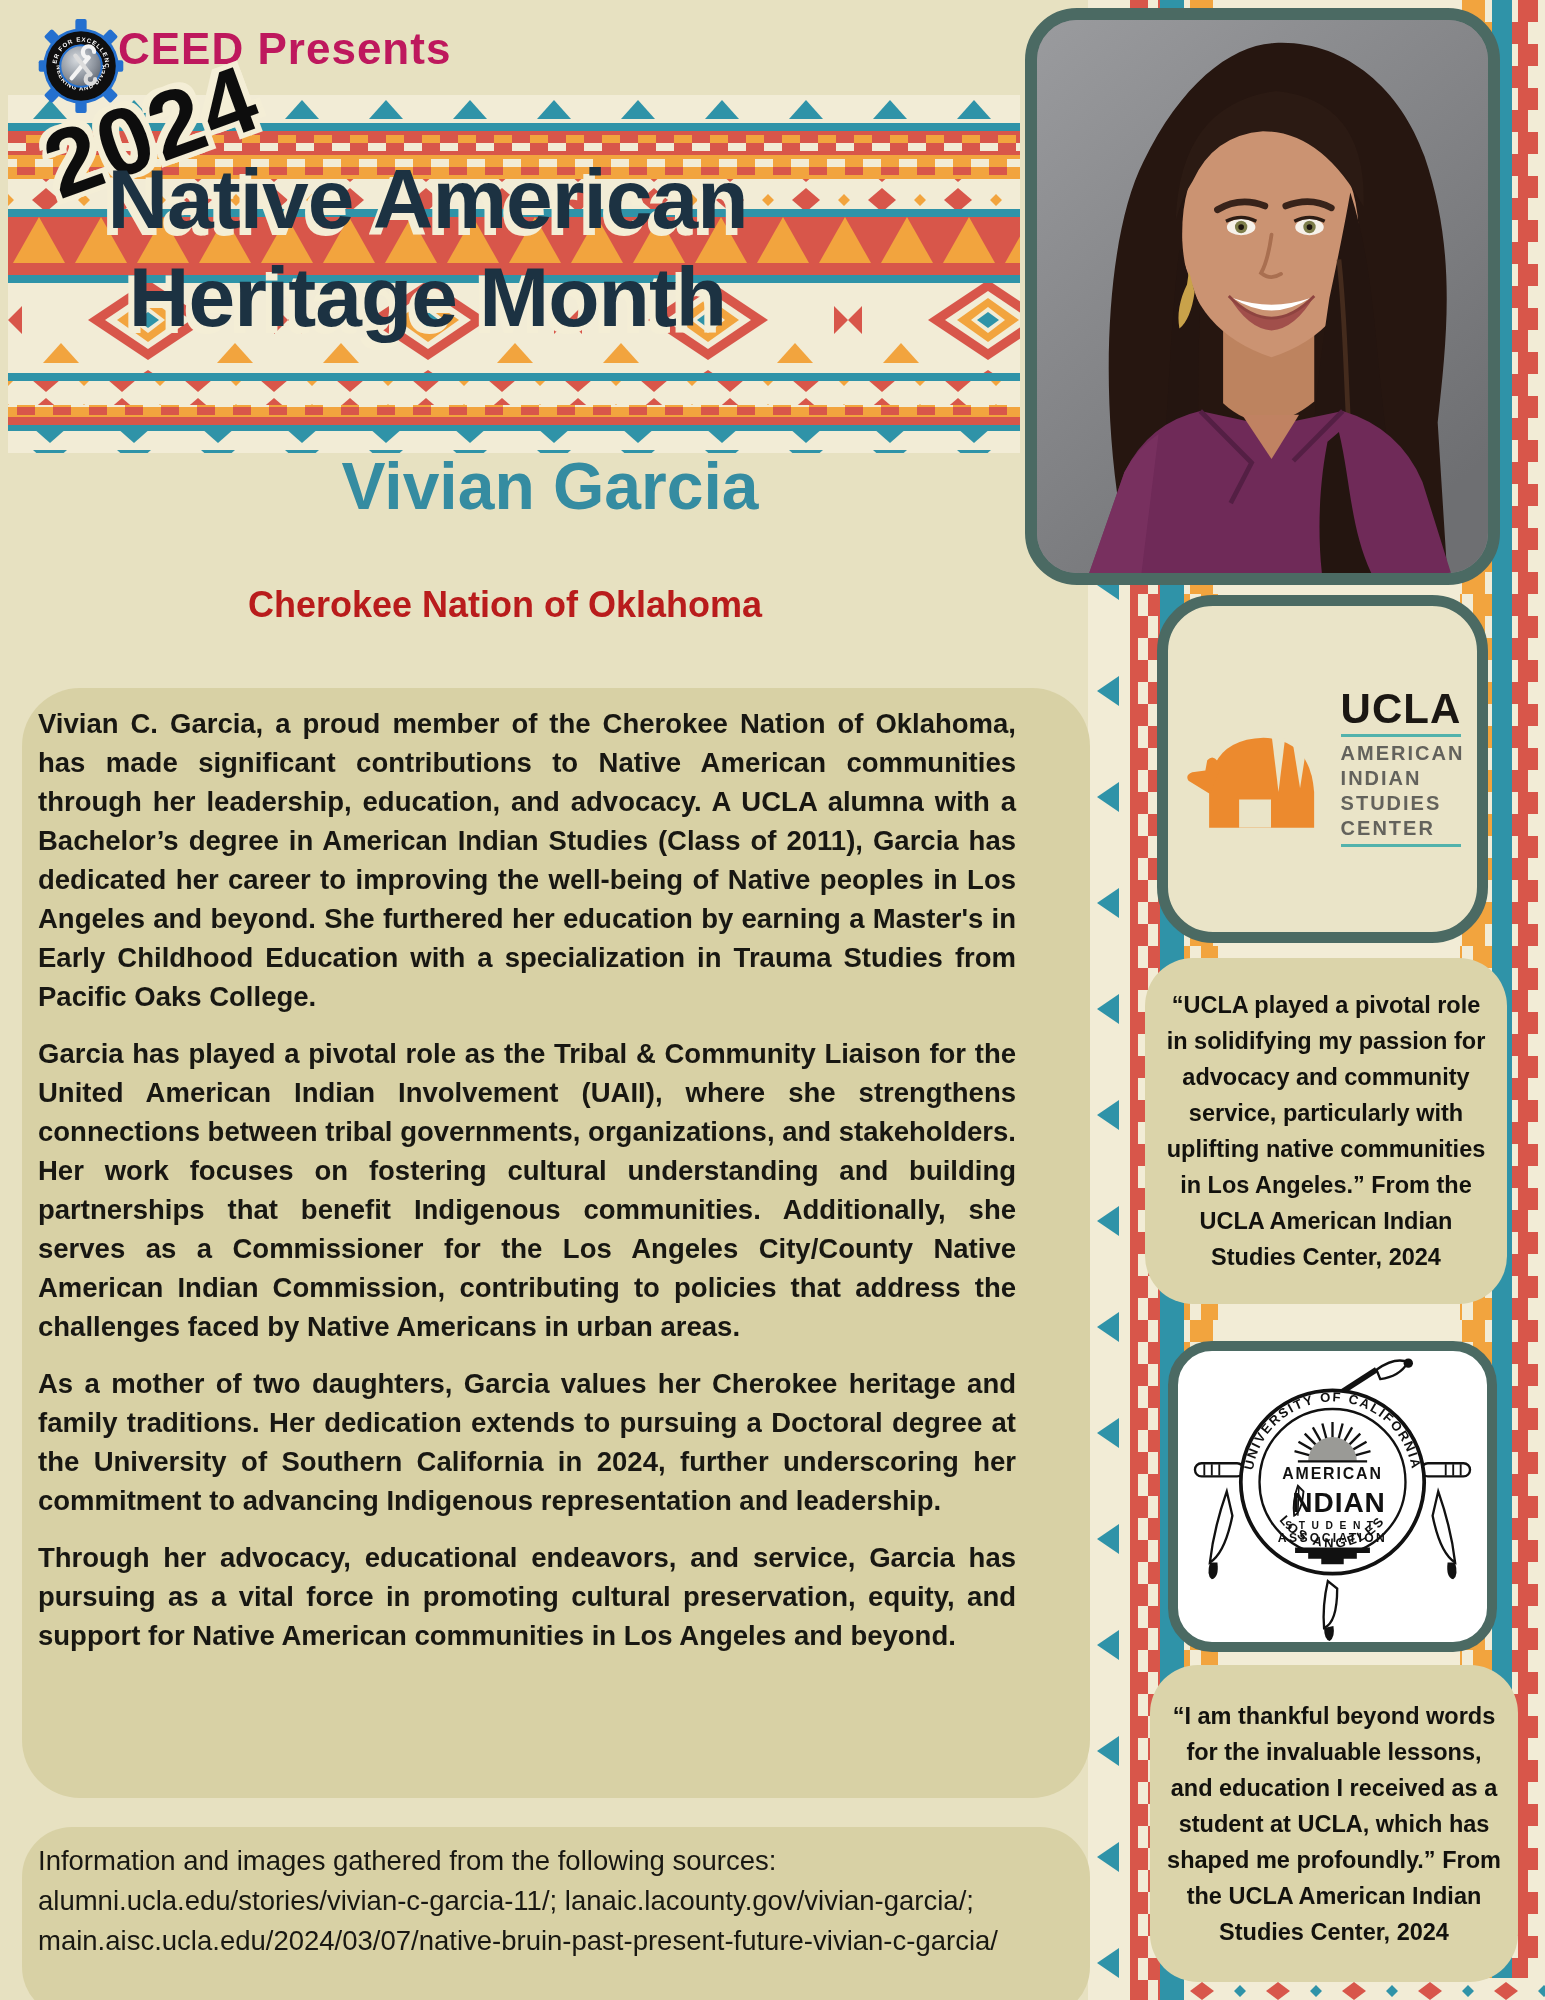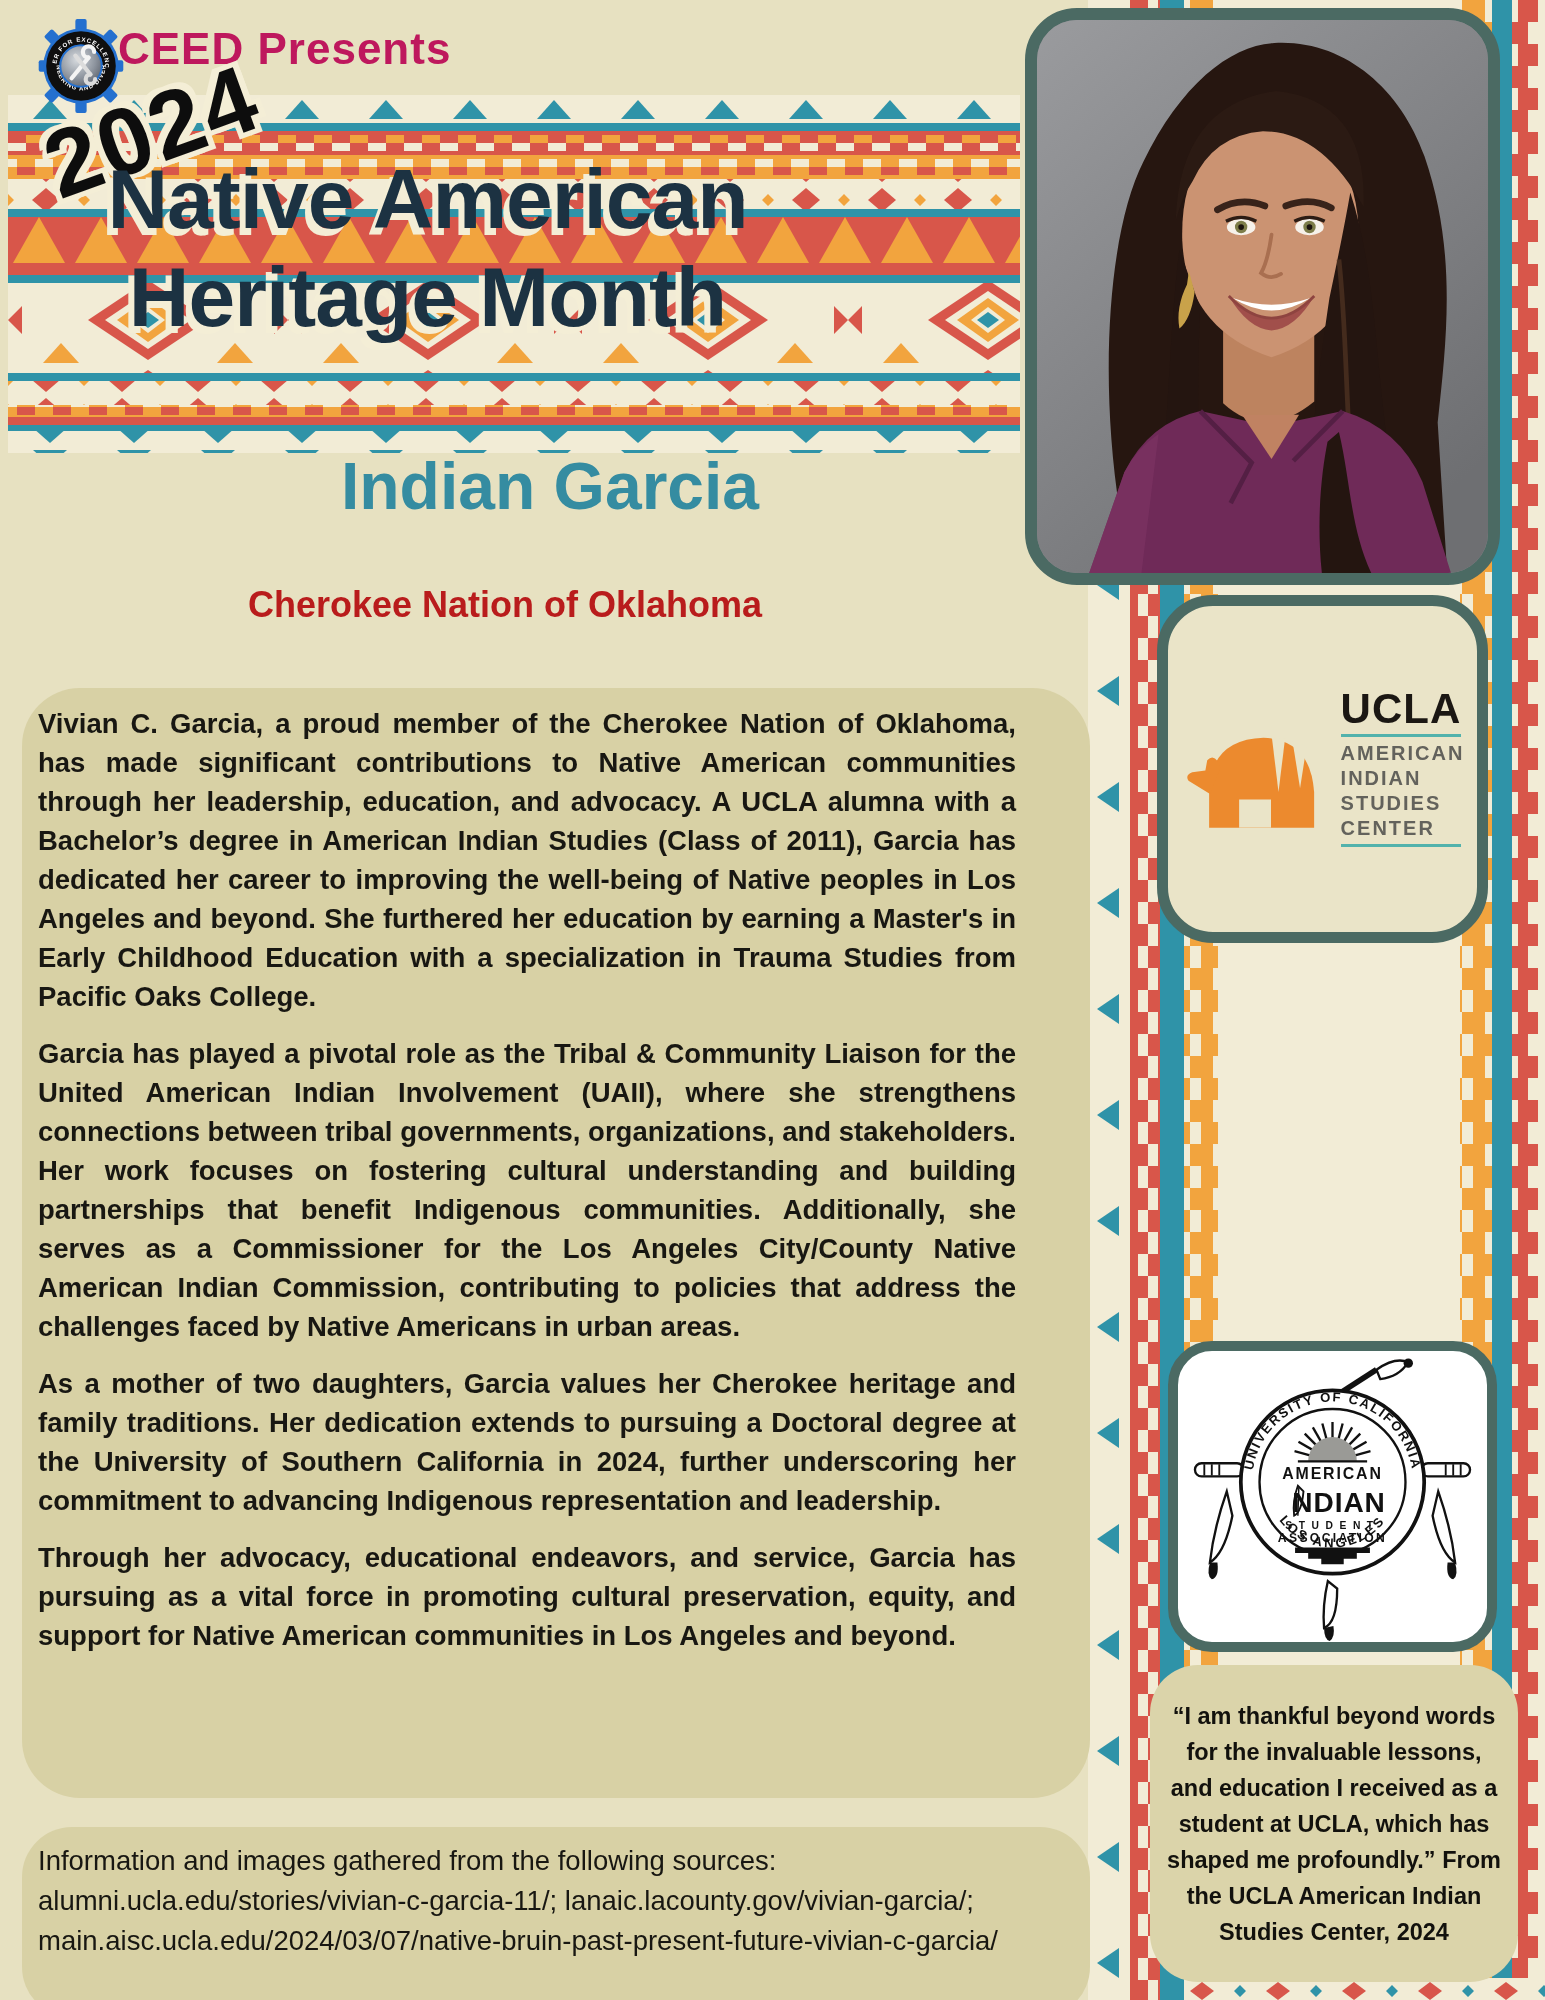--- a/index.html
+++ b/index.html
@@ -179,21 +179,21 @@
     </g>
   </svg>
 
   <div class="abs brand">CEED Presents</div>
   <div class="abs year">2024</div>
   <div class="abs title-wrap">
     <div class="title-line">Native American</div>
     <div class="title-line">Heritage Month</div>
   </div>
 
-  <div class="abs name">Indian Garcia</div>
+  <div class="abs name">Vivian Garcia</div>
   <div class="abs affil">Cherokee Nation of Oklahoma</div>
 
   <div class="abs bio-box">
     <p>Vivian C. Garcia, a proud member of the Cherokee Nation of Oklahoma, has made significant contributions to Native American communities through her leadership, education, and advocacy. A UCLA alumna with a Bachelor’s degree in American Indian Studies (Class of 2011), Garcia has dedicated her career to improving the well-being of Native peoples in Los Angeles and beyond. She furthered her education by earning a Master's in Early Childhood Education with a specialization in Trauma Studies from Pacific Oaks College.</p>
     <p>Garcia has played a pivotal role as the Tribal &amp; Community Liaison for the United American Indian Involvement (UAII), where she strengthens connections between tribal governments, organizations, and stakeholders. Her work focuses on fostering cultural understanding and building partnerships that benefit Indigenous communities. Additionally, she serves as a Commissioner for the Los Angeles City/County Native American Indian Commission, contributing to policies that address the challenges faced by Native Americans in urban areas.</p>
     <p>As a mother of two daughters, Garcia values her Cherokee heritage and family traditions. Her dedication extends to pursuing a Doctoral degree at the University of Southern California in 2024, further underscoring her commitment to advancing Indigenous representation and leadership.</p>
     <p>Through her advocacy, educational endeavors, and service, Garcia has pursuing as a vital force in promoting cultural preservation, equity, and support for Native American communities in Los Angeles and beyond.</p>
   </div>
 
   <div class="abs src-box">
@@ -265,20 +265,23 @@
       <div class="ucla-word">UCLA</div>
       <div class="ucla-rule"></div>
       <div class="ucla-line">AMERICAN</div>
       <div class="ucla-line">INDIAN</div>
       <div class="ucla-line">STUDIES</div>
       <div class="ucla-line">CENTER</div>
       <div class="ucla-rule"></div>
     </div>
   </div>
 
+  <div class="abs quote-box q1">
+    <p>“UCLA played a pivotal role in solidifying my passion for advocacy and community service, particularly with uplifting native communities in Los Angeles.” From the UCLA American Indian Studies Center, 2024</p>
+  </div>
 
   <div class="abs aisa-box">
     <svg width="309" height="291" viewBox="0 0 330 311">
       <defs>
         <path id="sealTop" d="M165,140 m-86,0 a86,86 0 1,1 172,0" fill="none"></path>
         <path id="sealBot" d="M165,140 m-70,0 a70,70 0 1,0 140,0" fill="none"></path>
       </defs>
 
       <line x1="128" y1="74" x2="212" y2="20" stroke="#111" stroke-width="6"></line>
       <line x1="150" y1="60" x2="158" y2="72" stroke="#fff" stroke-width="3"></line>

